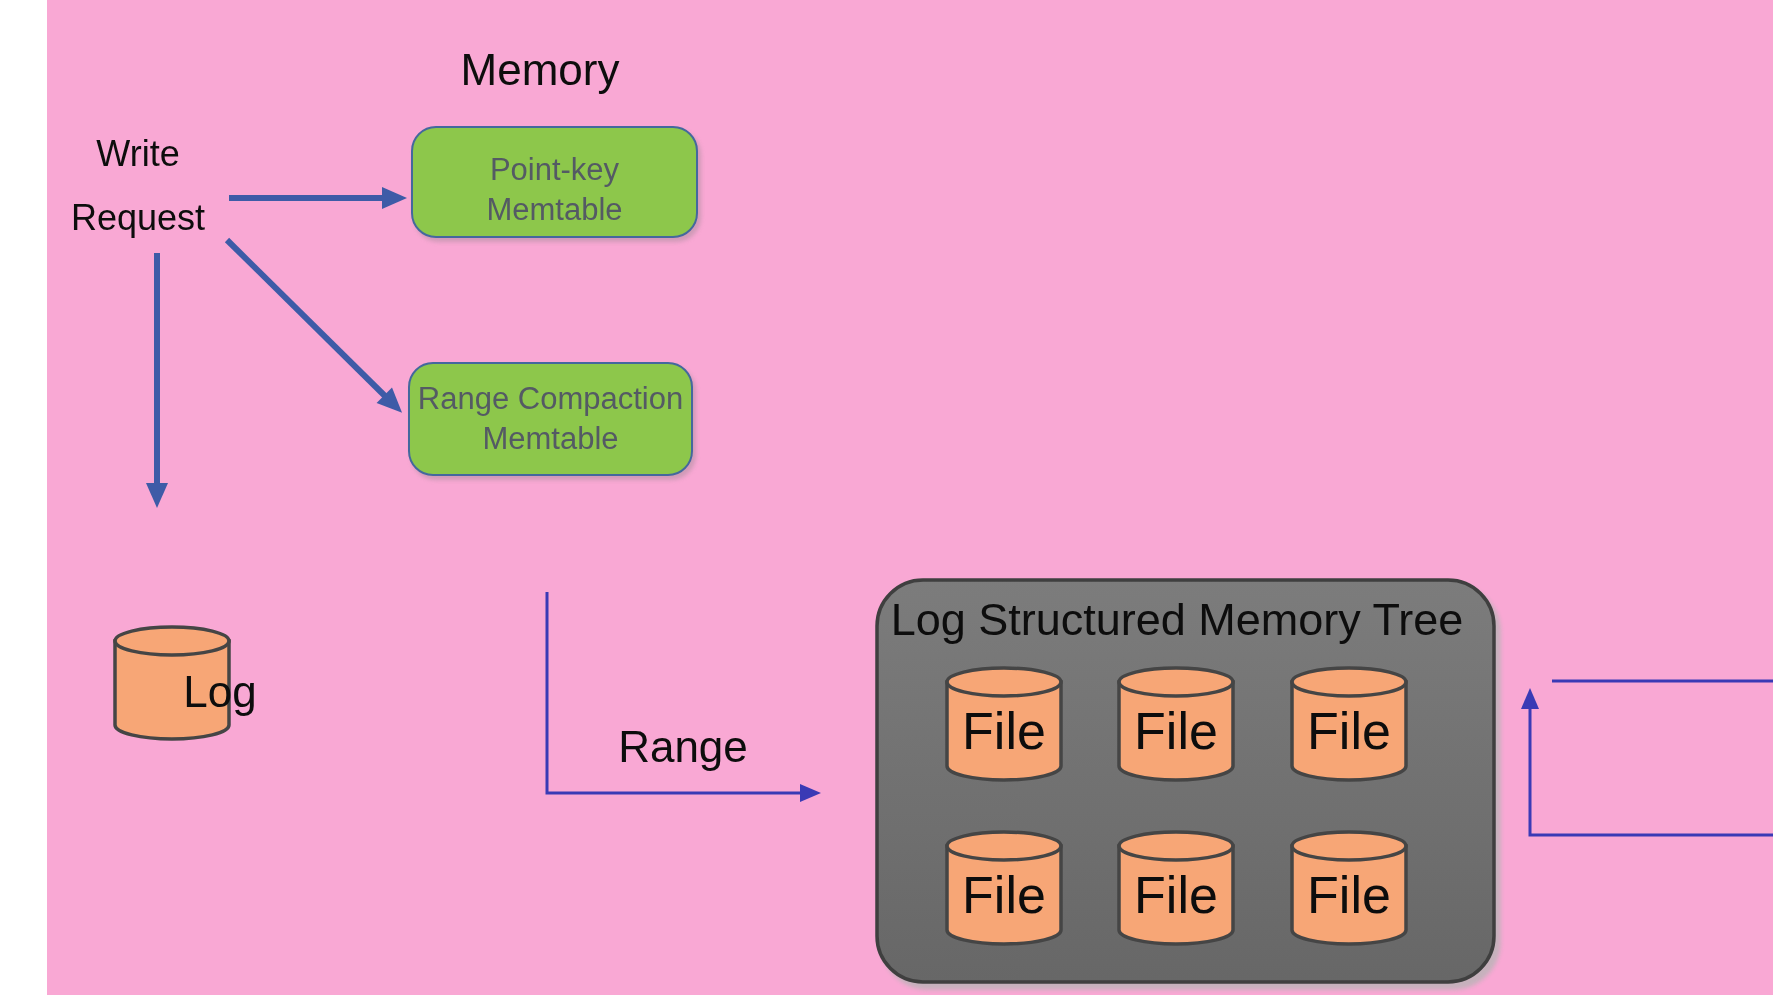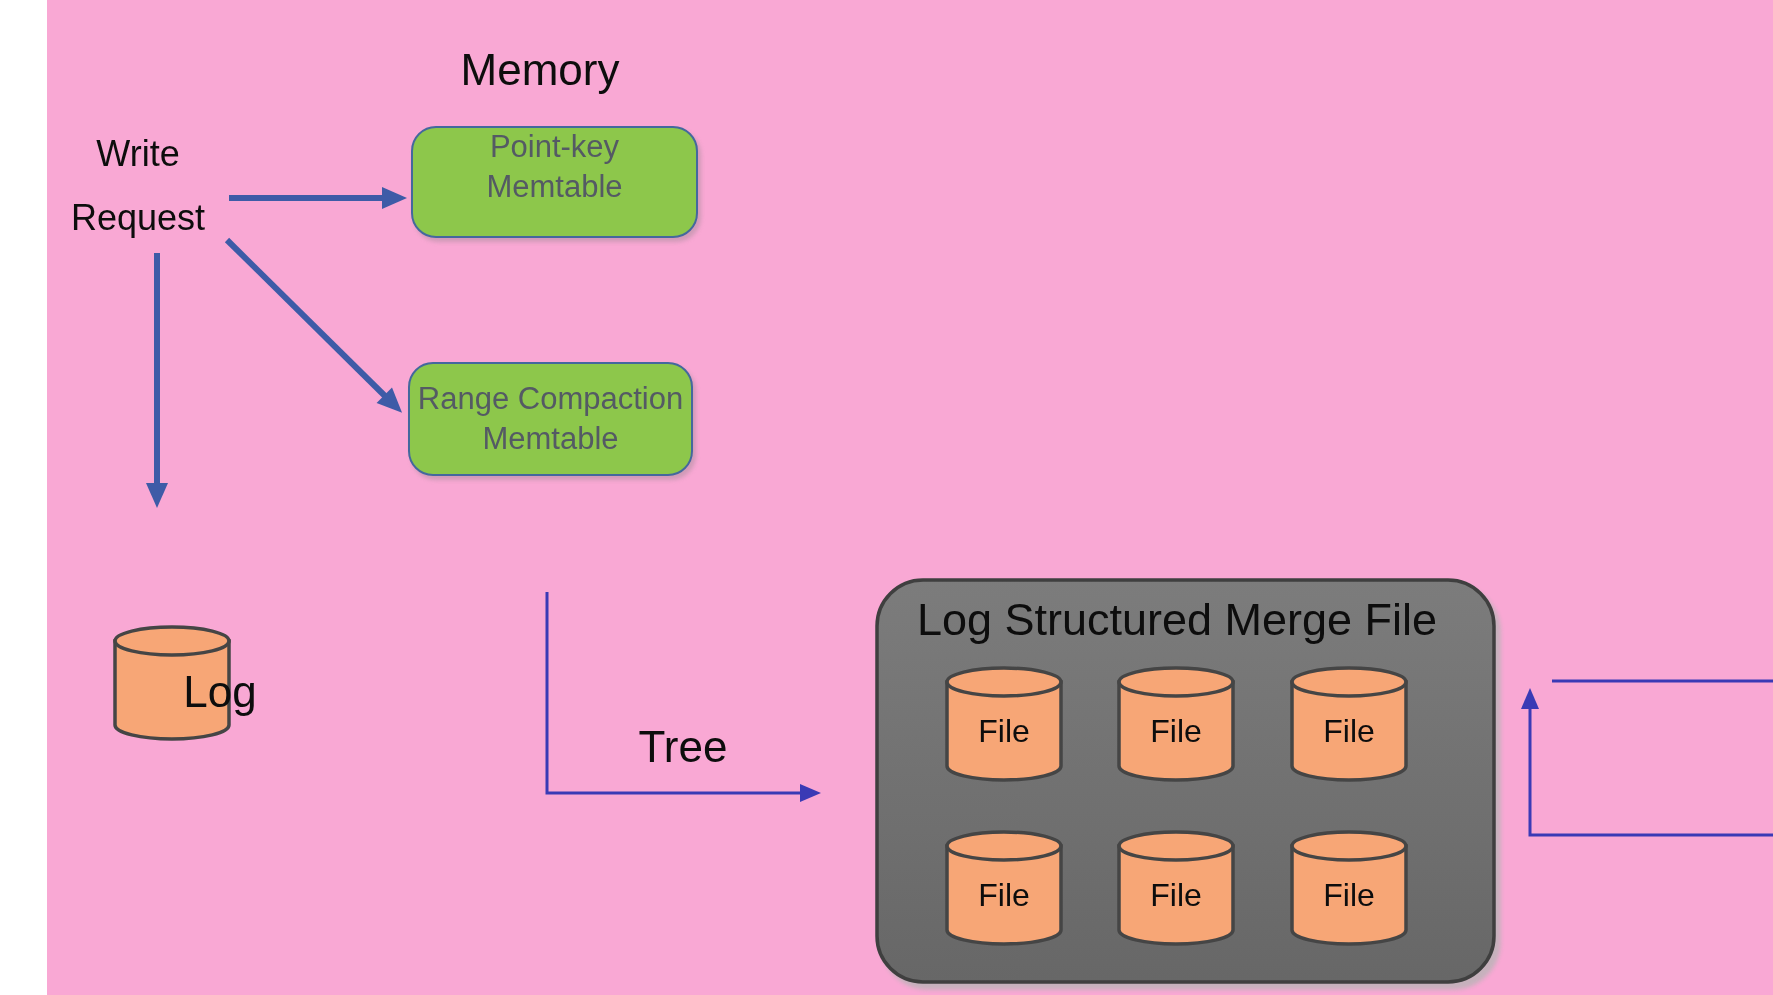--- a/index.html
+++ b/index.html
@@ -18,28 +18,28 @@
     display: flex;
     align-items: center;
     justify-content: center;
     text-align: center;
     color: #0d0d0d;
     white-space: pre-line;
     pointer-events: none;
   }
   #memory-label        { left: 343px;  top: 44px;  width: 300px; height: 52px;  font-size: 44px; }
   #write-request-label { left: 0px;    top: 124px; width: 182px; height: 124px; font-size: 36px; line-height: 64px; }
-  #pointkey-label      { left: 365px;  top: 112px; width: 285px; height: 110px; font-size: 31px; line-height: 40px; color: #545a64; }
+  #pointkey-label      { left: 365px;  top: 135px; width: 285px; height: 110px; font-size: 31px; line-height: 40px; color: #545a64; }
   #range-label         { left: 362px;  top: 363px; width: 283px; height: 112px; font-size: 31px; line-height: 40px; color: #545a64; }
   #persistent-label    { left: 3px;    top: 504px; width: 244px; height: 124px; font-size: 44px; line-height: 62px; }
   #log-label           { left: 68px;   top: 662px; width: 114px; height: 60px;  font-size: 44px; padding-left: 48px; }
   #flush-label         { left: 536px;  top: 716px; width: 200px; height: 62px;  font-size: 44px; }
   #lsm-title           { left: 840px;  top: 592px; width: 580px; height: 56px;  font-size: 45px; }
   #compaction-label    { left: 1496px; top: 716px; width: 256px; height: 62px;  font-size: 44px; }
-  .file-label          { width: 114px; height: 58px; font-size: 32px; }
+  .file-label          { width: 114px; height: 58px; font-size: 52px; }
   #file-0, #file-1, #file-2 { top: 702px; }
   #file-3, #file-4, #file-5 { top: 866px; }
   #file-0, #file-3 { left: 900px; }
   #file-1, #file-4 { left: 1072px; }
   #file-2, #file-5 { left: 1245px; }
   .soft-shadow { filter: drop-shadow(3px 4px 2px rgba(130,130,130,0.35)); }
   .big-shadow  { filter: drop-shadow(5px 6px 2px rgba(180,180,180,0.75)); }
 </style>
 </head>
 <body>
@@ -113,23 +113,23 @@
 
   <div class="label" id="pointkey-label">Point-key
 Memtable</div>
 
   <div class="label" id="range-label">Range Compaction
 Memtable</div>
 
 
   <div class="label" id="log-label">Log</div>
 
-  <div class="label" id="flush-label">Tree</div>
+  <div class="label" id="flush-label">Range</div>
 
-  <div class="label" id="lsm-title">Log Structured Merge File</div>
+  <div class="label" id="lsm-title">Log Structured Memory Tree</div>
 
   <div class="label file-label" id="file-0">File</div>
   <div class="label file-label" id="file-1">File</div>
   <div class="label file-label" id="file-2">File</div>
   <div class="label file-label" id="file-3">File</div>
   <div class="label file-label" id="file-4">File</div>
   <div class="label file-label" id="file-5">File</div>
 
 
 </div>

